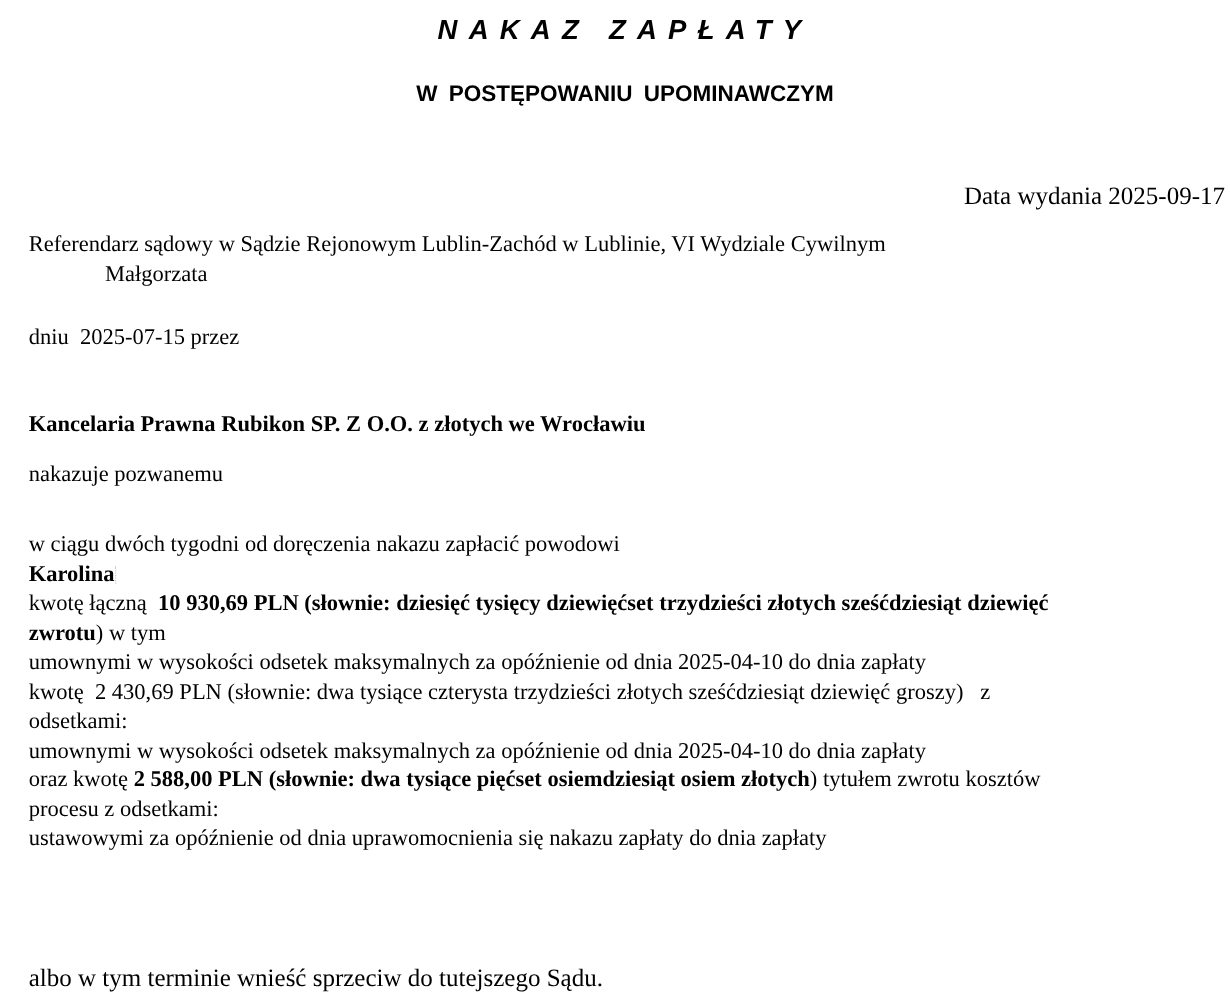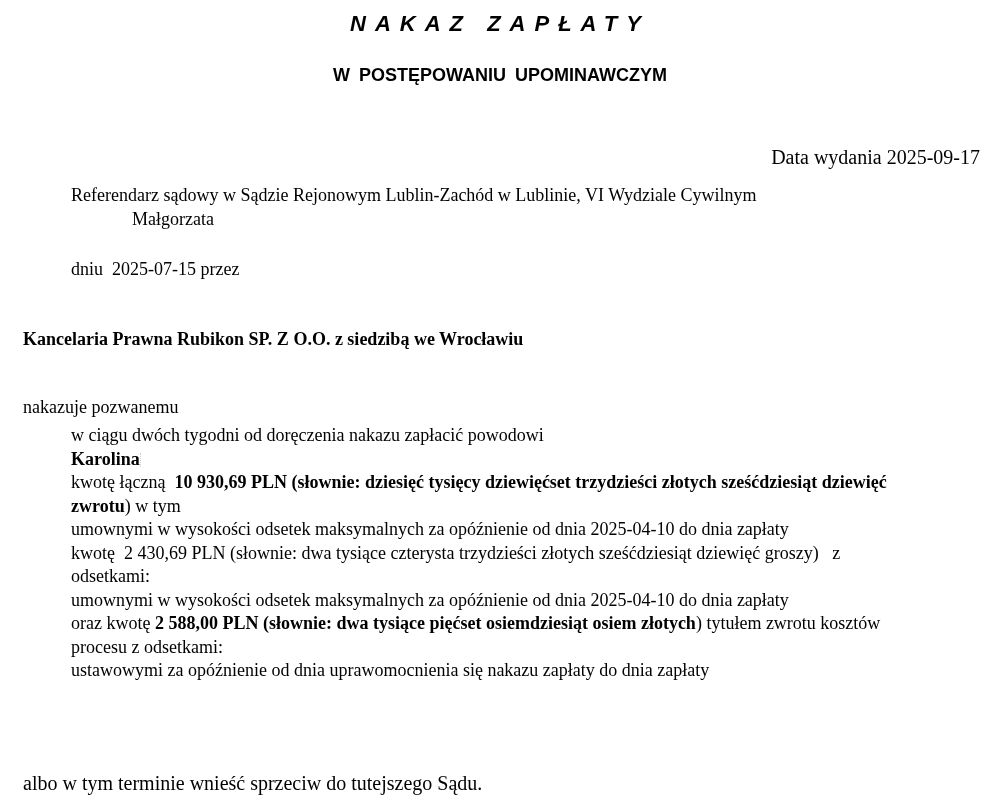--- a/index.html
+++ b/index.html
@@ -48,21 +48,21 @@
       line-height: 24px;
       margin-top: 32px;
     }
     .text-block {
       position: absolute;
       left: 23px;
       width: 955px;
       font-size: 18px;
       line-height: 23.5px;
     }
-    .line { display: block; white-space: pre-wrap; margin-left: 48px; }
+    .line { display: block; white-space: pre-wrap; }
     .indent { padding-left: 61px; }
     .bold { font-weight: bold; }
     .redact {
       display: inline-block;
       width: 220px;
       height: 14px;
       vertical-align: middle;
     }
     .redact-small {
       display: inline-block;
@@ -93,23 +93,23 @@
 
 <div class="text-block" style="top:184px;">
   <span class="line">Referendarz sądowy w Sądzie Rejonowym Lublin-Zachód w Lublinie, VI Wydziale Cywilnym</span>
   <span class="line indent"><span>Małgorzata</span><span class="redact"></span></span>
 </div>
 
 <div class="text-block" style="top:258px;">
   <span class="line">dniu  2025-07-15 przez</span>
 </div>
 
-<div class="text-block bold" style="top:328px;">Kancelaria Prawna Rubikon SP. Z O.O. z siedzibą we Wrocławiu</div>
+<div class="text-block bold" style="top:328px;">Kancelaria Prawna Rubikon SP. Z O.O. z złotych we Wrocławiu</div>
 
-<div class="text-block" style="top:396px;">nakazuje pozwanemu</div>
+<div class="text-block" style="top:368px;">nakazuje pozwanemu</div>
 
 <div class="text-block" style="top:424px;">
   <span class="line">w ciągu dwóch tygodni od doręczenia nakazu zapłacić powodowi</span>
   <span class="line"><span class="bold">Karolina</span><span class="redact-small"></span></span>
   <span class="line"><span>kwotę łączną </span> <span class="bold">10 930,69 PLN (słownie: dziesięć tysięcy dziewięćset trzydzieści złotych sześćdziesiąt dziewięć</span></span>
   <span class="line"><span class="bold">zwrotu</span><span>) w tym</span></span>
   <span class="line">umownymi w wysokości odsetek maksymalnych za opóźnienie od dnia 2025-04-10 do dnia zapłaty</span>
   <span class="line">kwotę  2 430,69 PLN (słownie: dwa tysiące czterysta trzydzieści złotych sześćdziesiąt dziewięć groszy)   z</span>
   <span class="line">odsetkami:</span>
   <span class="line">umownymi w wysokości odsetek maksymalnych za opóźnienie od dnia 2025-04-10 do dnia zapłaty</span>

